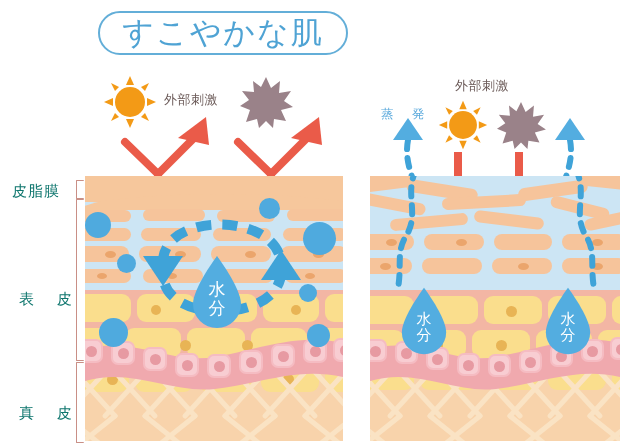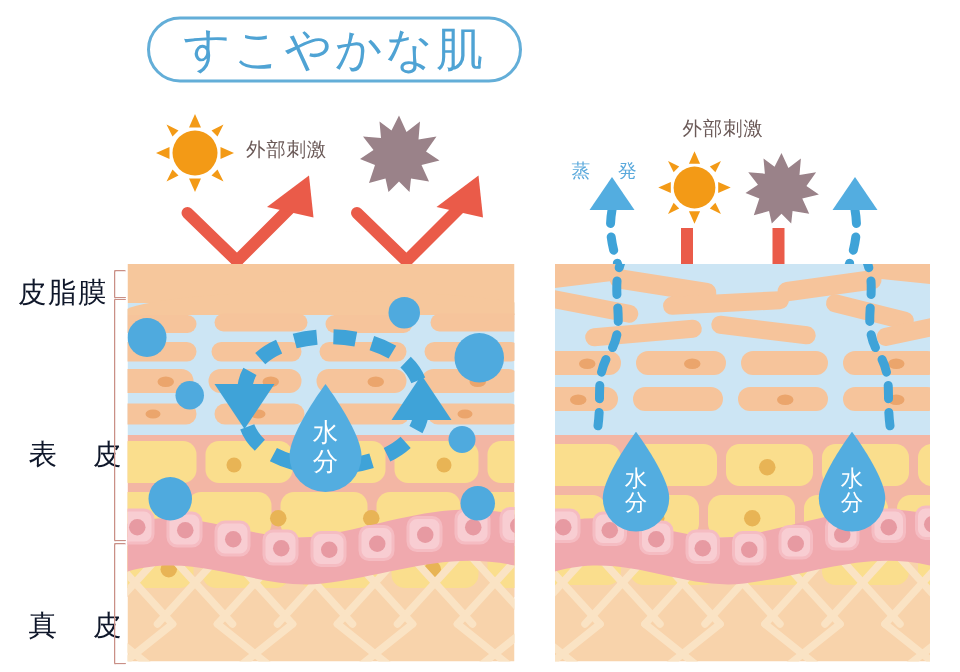--- a/index.html
+++ b/index.html
@@ -12,21 +12,21 @@
   .pill{position:absolute;box-sizing:border-box;display:flex;
         align-items:center;justify-content:center;border-radius:40px;
         letter-spacing:2px;}
   .pill-left{left:98px;top:11px;width:250px;height:44px;
              border:2.4px solid #63aed8;color:#4fa3d4;background:#fff;
              font-size:31px;}
   .pill-right{left:375px;top:11px;width:250px;height:44px;
               background:#74b4da;color:#ffffff;font-size:31px;}
 
   
-  .axis-label{position:absolute;color:#0f172a;font-size:19px;
+  .axis-label{position:absolute;color:#0f766e;font-size:15px;
               letter-spacing:1px;white-space:nowrap;text-align:center;}
   .lbl-sebum{left:12px;top:182px;}
   .lbl-epi{left:19px;top:290px;letter-spacing:9px;}
   .lbl-derm{left:19px;top:404px;letter-spacing:9px;}
 
   .bracket{position:absolute;border:1.6px solid #c98f86;border-right:none;
            border-radius:1px;}
   .br-sebum{left:76px;top:180px;width:7px;height:17px;}
   .br-epi{left:76px;top:199px;width:7px;height:160px;}
   .br-derm{left:76px;top:362px;width:7px;height:79px;}

